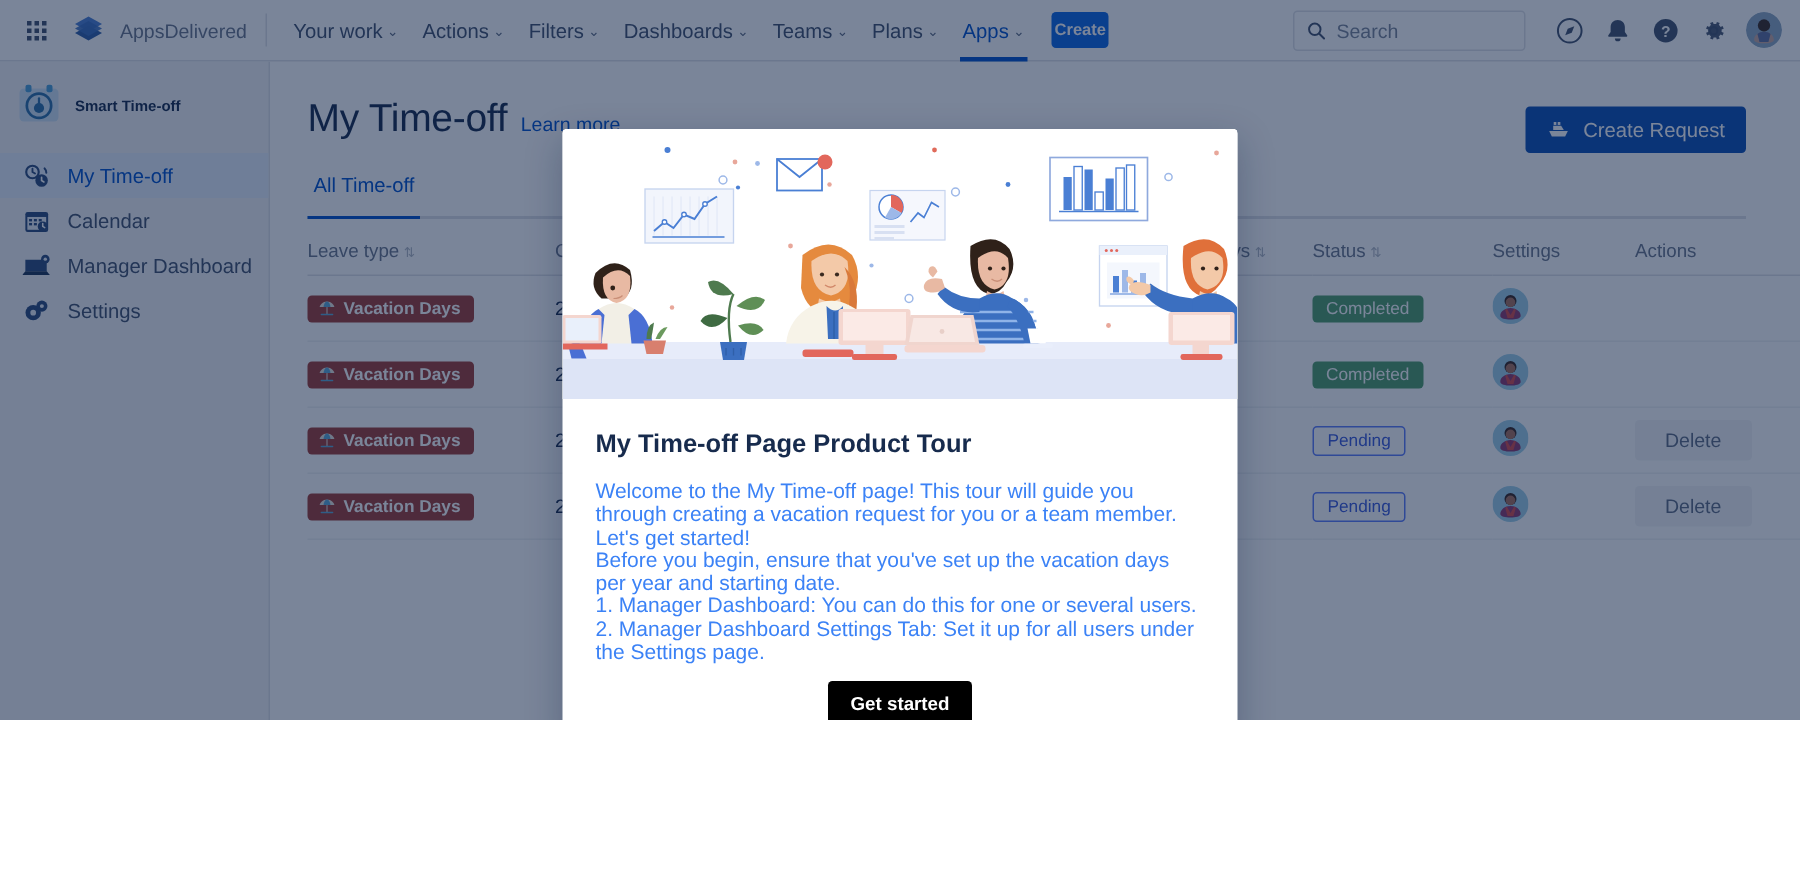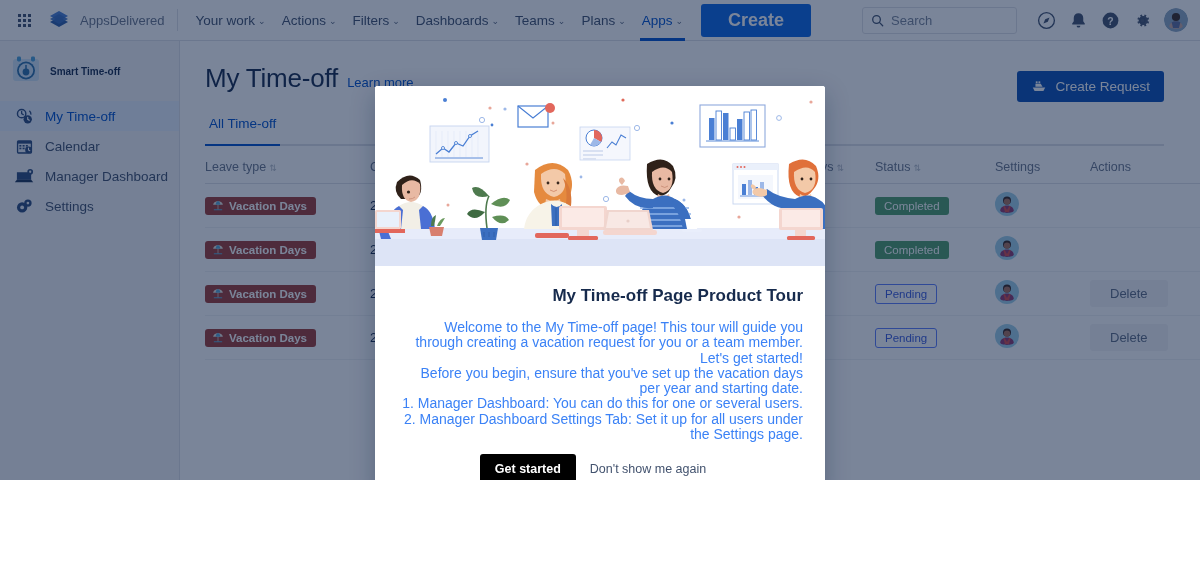--- a/index.html
+++ b/index.html
@@ -80,25 +80,25 @@
     content: "";
     position: absolute;
     left: 6px; right: 6px; bottom: 0;
     height: 3px;
     background: #0052cc;
   }
   .create-btn {
     margin-left: 10px;
     background: #0c66e4;
     color: #fff;
-    font-size: 18px;
+    font-size: 11px;
     font-weight: bold;
     border: none;
     border-radius: 3px;
-    padding: 6px 27px;
+    padding: 6px 2px;
     cursor: pointer;
     white-space: nowrap;
   }
   .nav-right {
     margin-left: auto;
     display: flex;
     align-items: center;
     padding-right: 12px;
     gap: 2px;
   }
@@ -365,21 +365,21 @@
     width: 450px;
     height: 180px;
     flex: none;
     position: relative;
     background: #ffffff;
     overflow: hidden;
   }
   .modal-body {
     flex: 1;
     padding: 20px 22px 0 22px;
-    text-align: right;
+    text-align: left;
   }
   .modal-title {
     font-size: 17px;
     font-weight: bold;
     color: #172b4d;
     margin-bottom: 14px;
   }
   .modal-text {
     font-size: 14px;
     color: #3b82f6;
@@ -1038,17 +1038,16 @@
     <div class="modal-body">
       <div class="modal-title">My Time-off Page Product Tour</div>
       <div class="modal-text">Welcome to the My Time-off page! This tour will guide you through creating a vacation request for you or a team member. Let's get started!</div>
       <div class="modal-text">Before you begin, ensure that you've set up the vacation days per year and starting date.</div>
       <div class="modal-text">1. Manager Dashboard: You can do this for one or several users.</div>
       <div class="modal-text">2. Manager Dashboard Settings Tab: Set it up for all users under the Settings page.</div>
     </div>
 
     <div class="modal-actions">
       <button class="btn-primary">Get started</button>
-      <button class="btn-link">Don't show me again</button>
     </div>
   </div>
 
 </div>
 
 </body></html>

